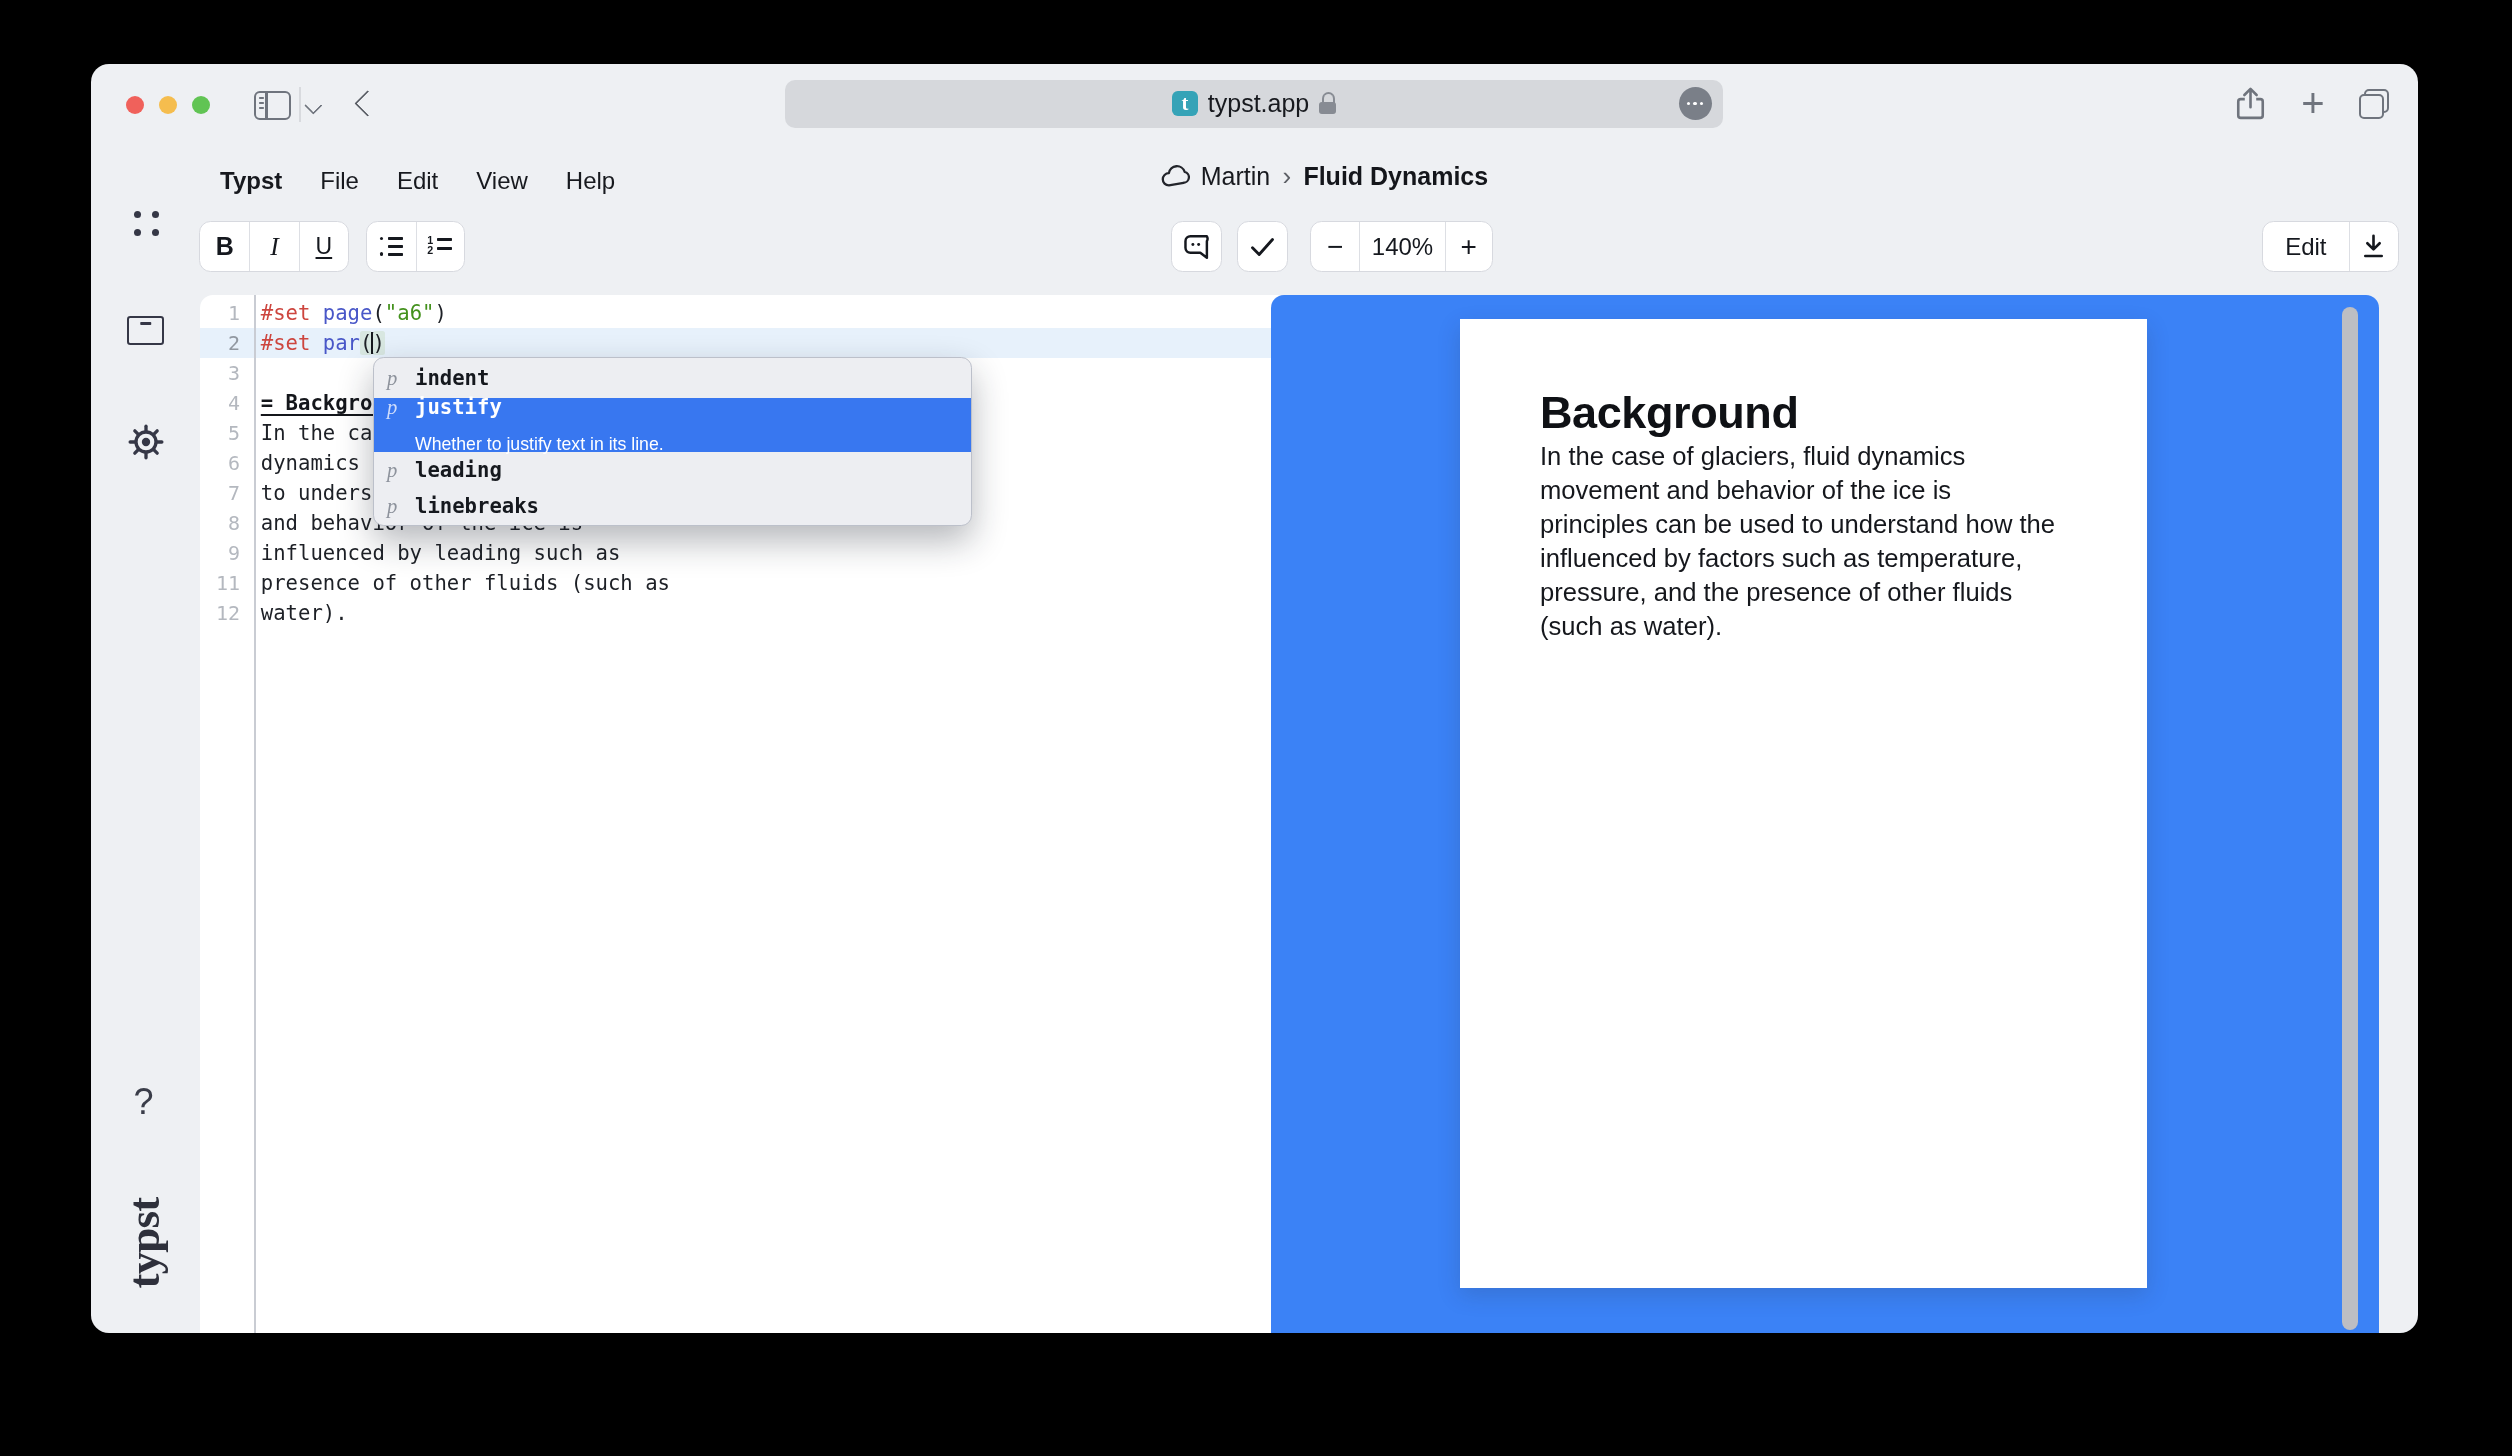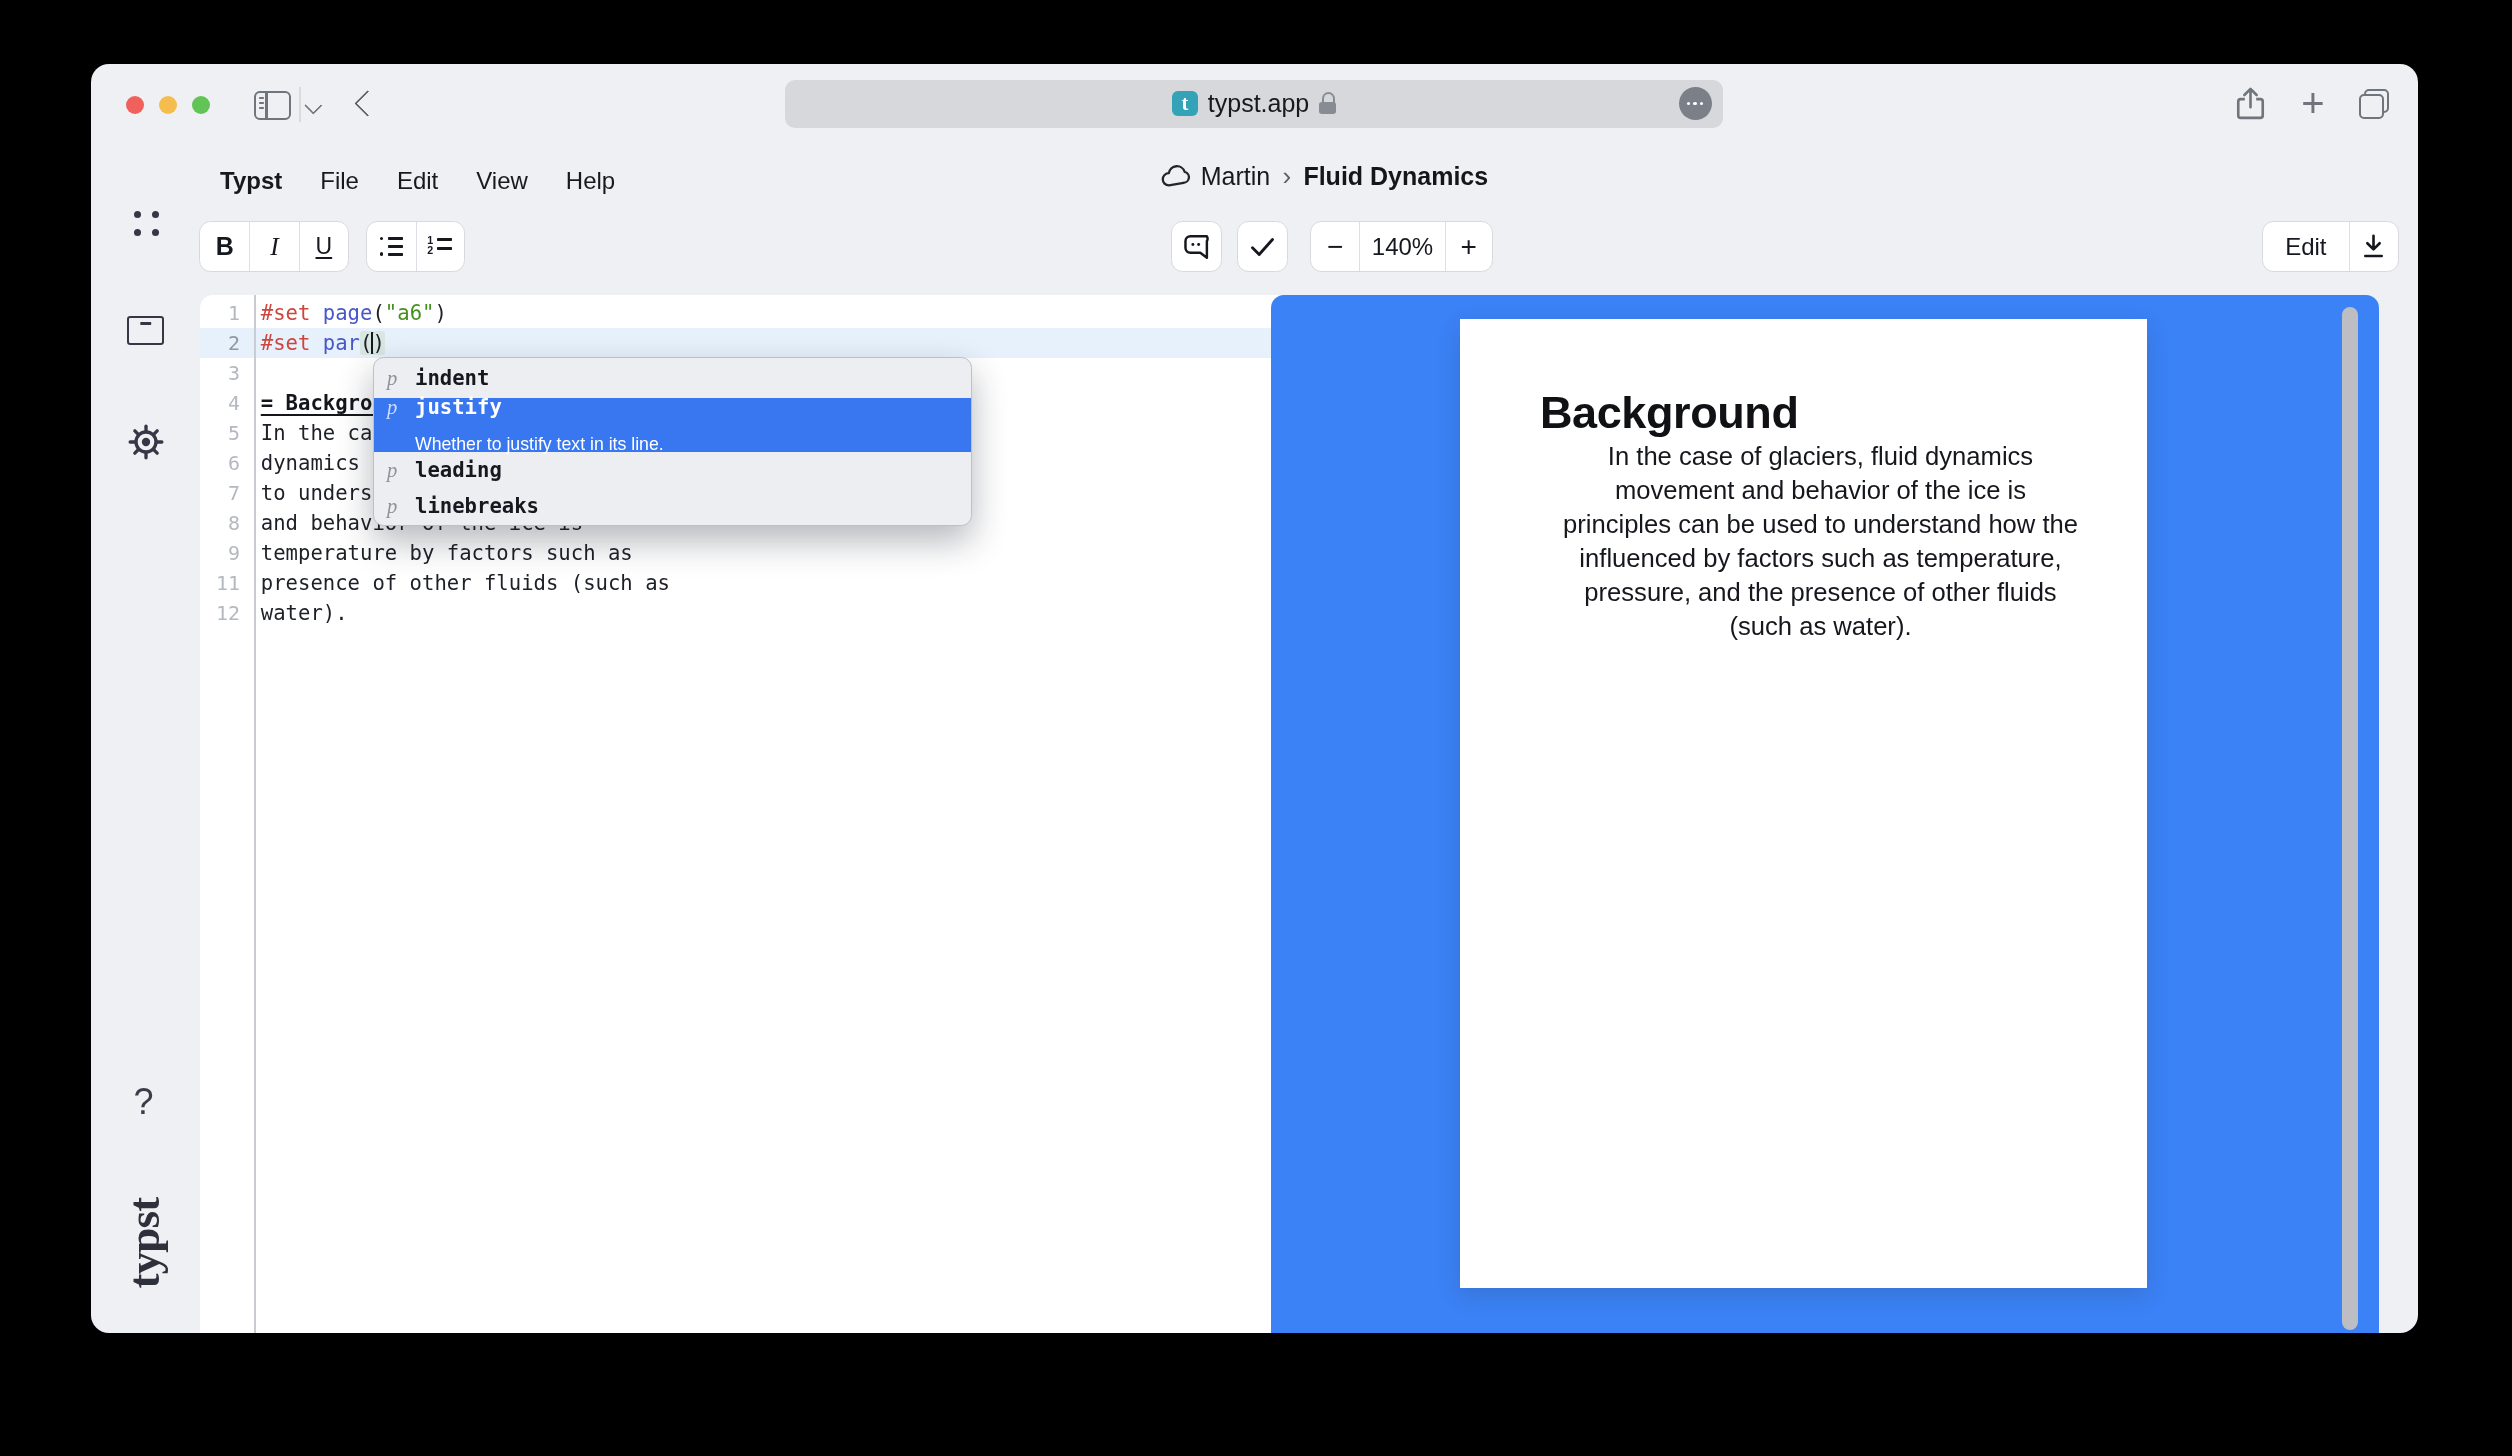--- a/index.html
+++ b/index.html
@@ -121,21 +121,21 @@
   .ac-desc{margin-left:28px;margin-top:15px;font-size:17.7px;color:#fff;}
 
   
   .drag-handle{position:absolute;left:1201px;top:737px;display:grid;grid-template-columns:4.1px 4.1px;grid-template-rows:4.1px 4.1px 4.1px;column-gap:5.8px;row-gap:5px;}
   .drag-handle i{background:#b3b7c6;border-radius:50%;}
 
   
   .preview{position:absolute;left:1180px;top:231px;width:1108px;height:1038px;background:#3b82f6;border-radius:13px 13px 0 0;}
   .page{position:absolute;left:189px;top:24px;width:687px;height:969px;background:#fff;box-shadow:0 8.2px 21.4px rgba(40,44,60,.18);}
   .pv-heading{position:absolute;left:80px;top:68px;font-size:45px;font-weight:bold;color:#0f1115;letter-spacing:-0.4px;}
-  .pv-body{position:absolute;left:80px;top:120px;width:561px;font-size:25.6px;line-height:34px;color:#15171c;text-align:center;}
+  .pv-body{position:absolute;left:80px;top:120px;width:561px;font-size:25.6px;line-height:34px;color:#15171c;}
   .pv-line{white-space:pre;}
   .scrollthumb{position:absolute;left:1071px;top:11.5px;width:15.7px;height:1023px;border-radius:8.2px;background:#bdbec3;}
 
   svg{display:block;}
 </style>
 </head>
 <body>
 
 <div class="stage">
   <div class="window">
@@ -289,21 +289,21 @@
       <div class="gutline"></div>
       <div class="code-lines">
           <div class="code-line"><span class="gut">1</span><span class="code"><span class="seg-kw">#set</span><span class="seg-pl"> </span><span class="seg-fn">page</span><span class="seg-pl">(</span><span class="seg-str">"a6"</span><span class="seg-pl">)</span></span></div>
           <div class="code-line active"><span class="gut">2</span><span class="code"><span class="seg-kw">#set</span><span class="seg-pl"> </span><span class="seg-fn">par</span><span class="seg-bracket">(</span><span class="caret"></span><span class="seg-bracket">)</span></span></div>
           <div class="code-line"><span class="gut">3</span><span class="code"></span></div>
           <div class="code-line"><span class="gut">4</span><span class="code"><span class="seg-heading">= Background</span></span></div>
           <div class="code-line"><span class="gut">5</span><span class="code"><span class="seg-pl">In the case of glaciers, fluid</span></span></div>
           <div class="code-line"><span class="gut">6</span><span class="code"><span class="seg-pl">dynamics principles can be used</span></span></div>
           <div class="code-line"><span class="gut">7</span><span class="code"><span class="seg-pl">to understand how the movement</span></span></div>
           <div class="code-line"><span class="gut">8</span><span class="code"><span class="seg-pl">and behavior of the ice is</span></span></div>
-          <div class="code-line"><span class="gut">9</span><span class="code"><span class="seg-pl">temperature by factors such as</span></span></div>
+          <div class="code-line"><span class="gut">9</span><span class="code"><span class="seg-pl">influenced by leading such as</span></span></div>
           <div class="code-line"><span class="gut">11</span><span class="code"><span class="seg-pl">presence of other fluids (such as</span></span></div>
           <div class="code-line"><span class="gut">12</span><span class="code"><span class="seg-pl">water).</span></span></div>
         </div>
     </div>
 
     <div class="ac-popup">
         <div class="ac-item first">
           <div class="ac-line">
             <span class="ac-badge">p</span>
             <span class="ac-label">indent</span>

